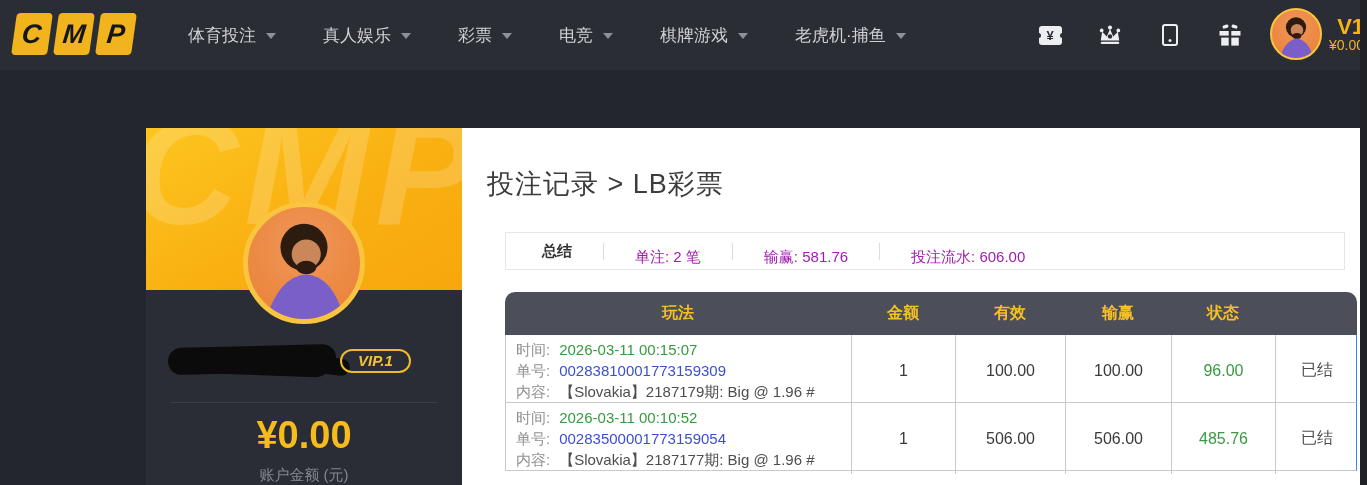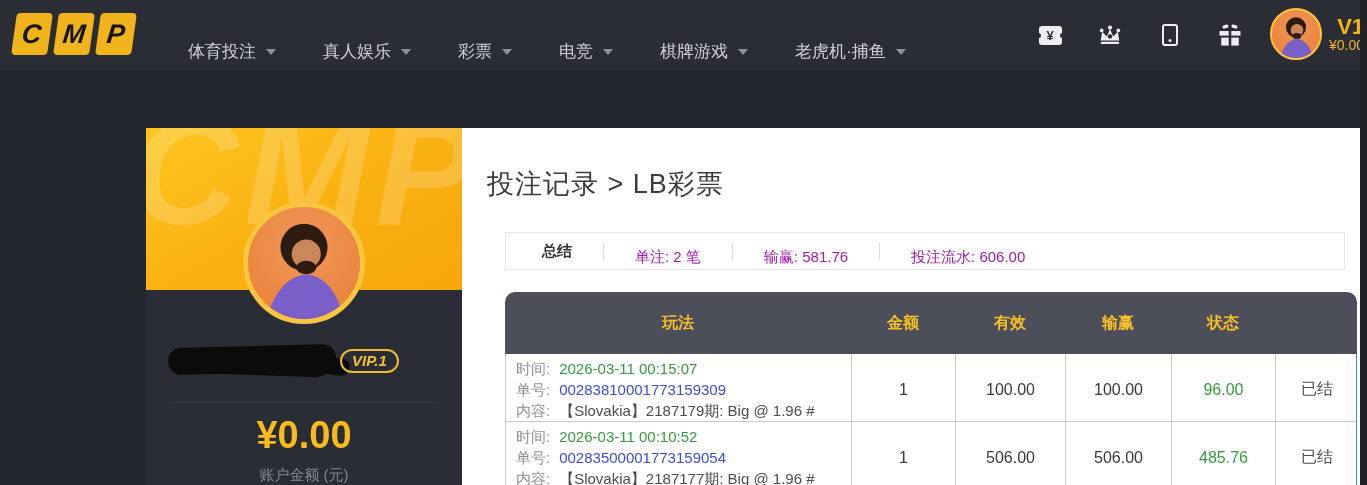--- a/index.html
+++ b/index.html
@@ -6,21 +6,21 @@
   html,body { width:1367px; height:485px; overflow:hidden; }
   body { font-family:"Liberation Sans","DejaVu Sans",sans-serif; background:#24262d; position:relative; }
   #app { position:absolute; inset:0; width:1367px; height:485px; overflow:hidden; }
 
   
   .topbar { position:absolute; left:0; top:0; width:1367px; height:70px; background:#2b2d35; }
   .logo { position:absolute; left:14px; top:13px; display:flex; gap:6px; }
   .logo-box { width:36px; height:42px; background:#f2b41d; border-radius:4px; transform:skewX(-8deg);
               display:flex; align-items:center; justify-content:center; }
   .logo-box span { font-style:italic; font-weight:900; font-size:27px; color:#15161a; transform:skewX(2deg); }
-  .nav { position:absolute; left:188px; top:16px; height:70px; display:flex; align-items:center; gap:47px; }
+  .nav { position:absolute; left:188px; top:0; height:70px; display:flex; align-items:center; gap:47px; }
   .nav-item { display:flex; align-items:center; gap:10px; cursor:pointer; }
   .nav-item .lbl { color:#cfd1d6; font-size:17px; }
   .chev { width:0; height:0; border-left:5px solid transparent; border-right:5px solid transparent;
           border-top:6px solid #8e9098; margin-top:2px; }
   .icons { position:absolute; left:1038px; top:0; height:70px; display:flex; align-items:center; gap:36px; }
   .ic { width:24px; height:24px; display:flex; align-items:center; justify-content:center; cursor:pointer; }
   .voucher { width:23px; height:19px; background:#eceef2; border-radius:3px; display:flex; align-items:center;
              justify-content:center; font-weight:bold; font-size:13px; color:#2b2d35; position:relative; }
   .voucher i { position:absolute; width:5px; height:5px; border-radius:50%; background:#2b2d35; top:7px; font-style:normal;}
   .voucher i.l { left:-3px; } .voucher i.r { right:-3px; }
@@ -42,39 +42,39 @@
                letter-spacing:6px; color:rgba(255,255,255,0.18); white-space:nowrap; }
   .avatar-lg { position:absolute; left:97px; top:74px; width:122px; height:122px; border-radius:50%;
                border:5px solid #f9c43e; overflow:hidden;
                background:radial-gradient(circle at 50% 35%, #f0975a, #e87f33); }
   .scribble { position:absolute; left:22px; top:216px; width:182px; height:36px; }
   .scribble i { position:absolute; background:#0b0b0b; border-radius:16px; }
   .scribble .a { left:0; top:2px; width:168px; height:27px; transform:rotate(-1.5deg); }
   .scribble .b { left:10px; top:9px; width:150px; height:22px; transform:rotate(2deg); }
   .scribble .c { left:120px; top:12px; width:62px; height:17px; transform:rotate(7deg); }
   .vip-badge { position:absolute; left:194px; top:221px; border:2px solid #edba2c; border-radius:13px;
-               padding:1px 10px 2px; color:#f3c337; font-style:italic; font-weight:bold; font-size:15px; }
+               padding:1px 16px 2px; color:#f3c337; font-style:italic; font-weight:bold; font-size:15px; }
   .side-divider { position:absolute; left:24px; top:274px; width:268px; height:1px; background:#3b3d45; }
   .balance-big { position:absolute; left:0; top:286px; width:316px; text-align:center;
                  color:#f7bb1c; font-size:38px; font-weight:bold; }
   .balance-cap { position:absolute; left:0; top:338px; width:316px; text-align:center;
                  color:#85878f; font-size:15px; }
 
   
   .panel { position:absolute; left:462px; top:128px; width:898px; height:600px; background:#ffffff; }
   .page-title { position:absolute; left:25px; top:38px; font-size:27px; color:#3c3c3c; letter-spacing:1px; }
   .summary { position:absolute; left:43px; top:104px; width:840px; height:38px; border:1px solid #e7e7e7;
              display:flex; align-items:center; font-size:15px; }
   .summary .t { font-weight:bold; color:#333; margin-left:36px; }
   .vsep { width:1px; height:17px; background:#dcdcdc; margin:0 31px; }
   .summary .it { color:#a21caf;margin-top:12px; }
 
   
   .btable { position:absolute; left:43px; top:164px; width:852px; }
-  .thead { display:grid; grid-template-columns:346px 104px 110px 106px 104px 82px; height:62px;
+  .thead { display:grid; grid-template-columns:346px 104px 110px 106px 104px 82px; height:43px;
            background:#4c4e5a; border-radius:10px 10px 0 0; }
   .th { display:flex; align-items:center; justify-content:center; color:#f6bf25; font-weight:bold; font-size:16px; }
   .trow { display:grid; grid-template-columns:346px 104px 110px 106px 104px 82px; height:68px;
           border-left:1px solid #c9c9c9; border-right:1px solid #3b82f6; border-bottom:1px solid #c9c9c9;
           background:#fff; }
   .td { display:flex; align-items:center; justify-content:center; border-right:1px solid #c9c9c9;
         font-size:16px; color:#3a3a3a; }
   .td:last-child { border-right:none; }
   .td.info { flex-direction:column; align-items:flex-start; justify-content:center; padding:4px 6px 4px 10px;
              font-size:15px; line-height:21px; }

